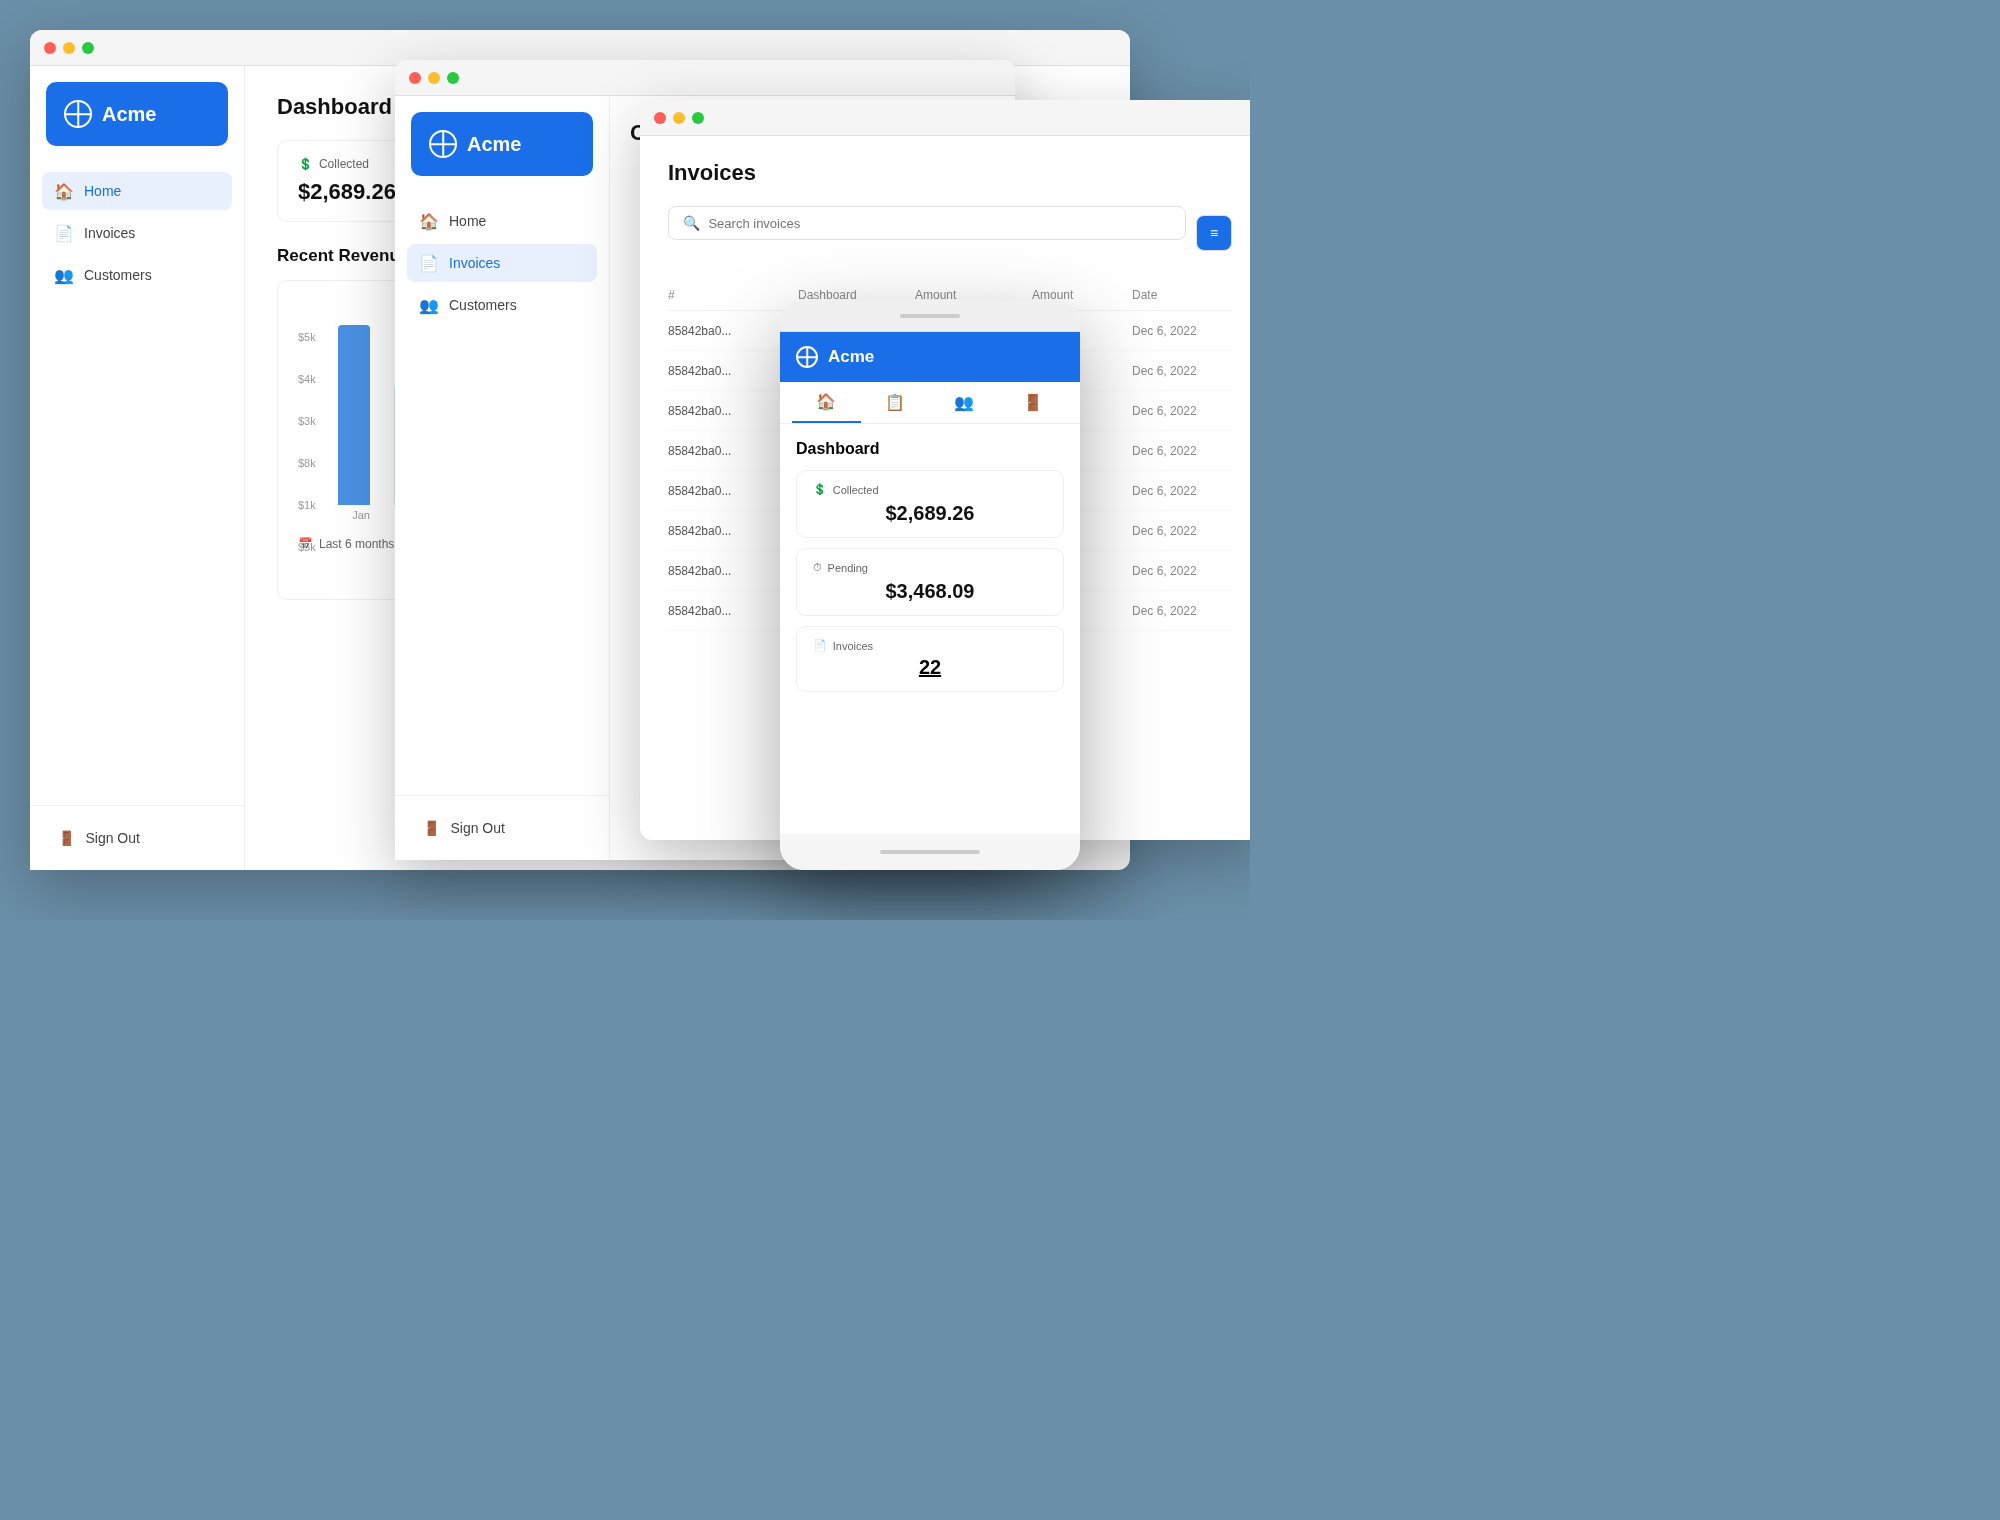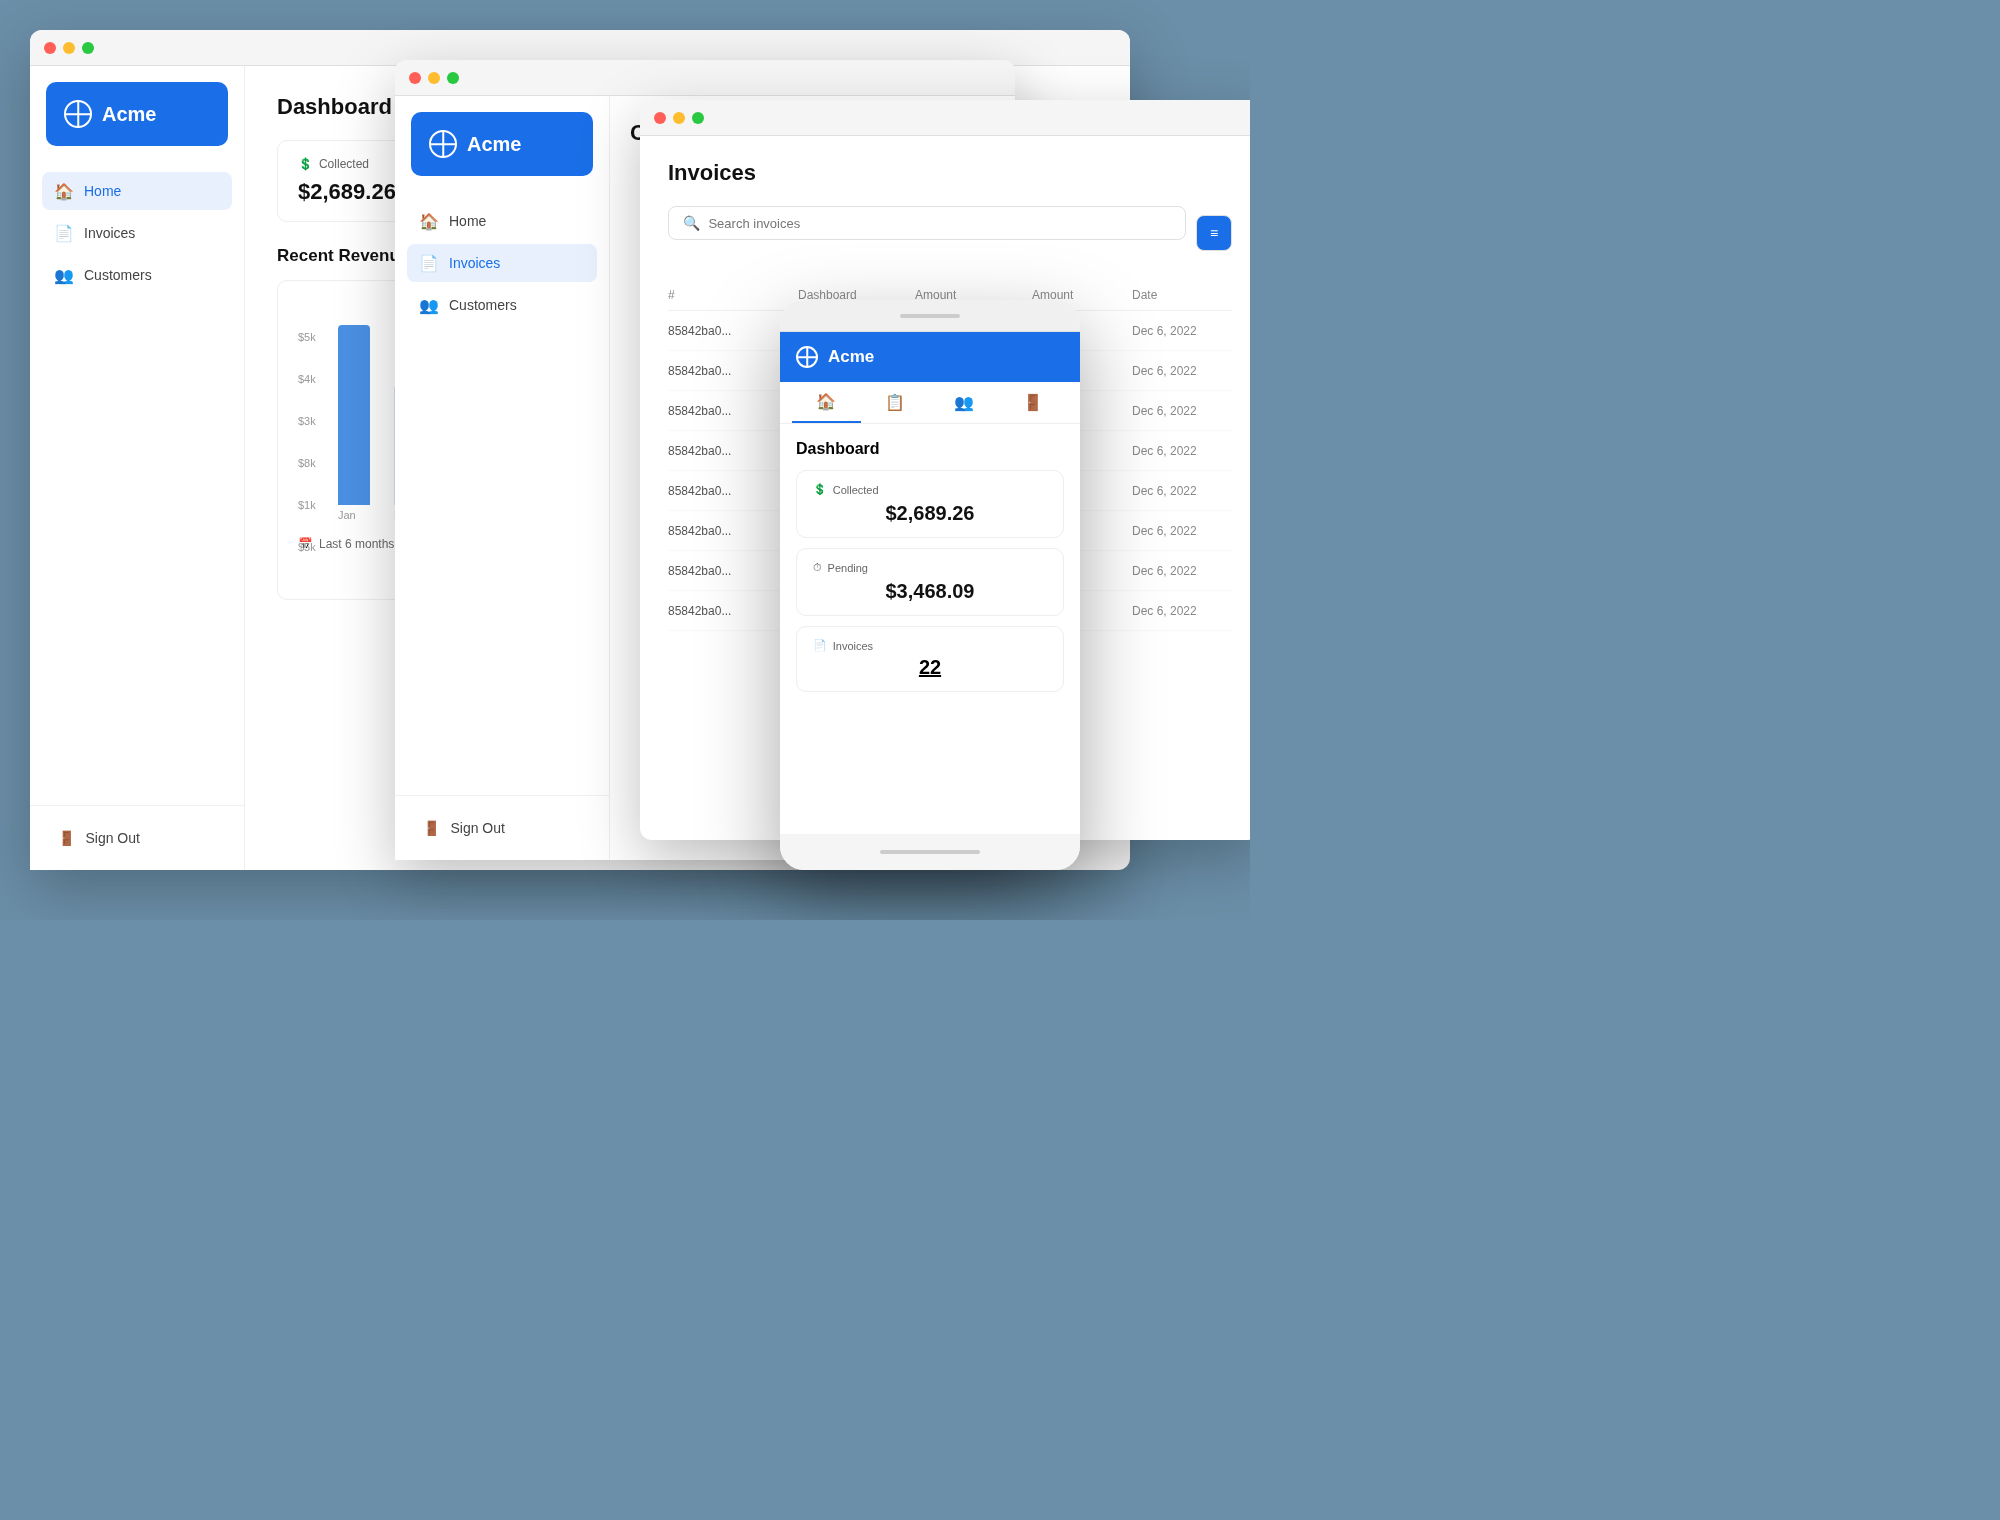--- a/index.html
+++ b/index.html
@@ -210,21 +210,21 @@
       justify-content: space-between;
     }
     .y-label {
       font-size: 11px;
       color: #999;
       margin-top: 30px;
     }
     .bar-group {
       display: flex;
       flex-direction: column;
-      align-items: flex-start;
+      align-items: flex-end;
       gap: 4px;
     }
     .bar {
       width: 32px;
       border-radius: 4px 4px 0 0;
       background: #c5d9f8;
     }
     .bar.highlight {
       background: #4a90e2;
     }

